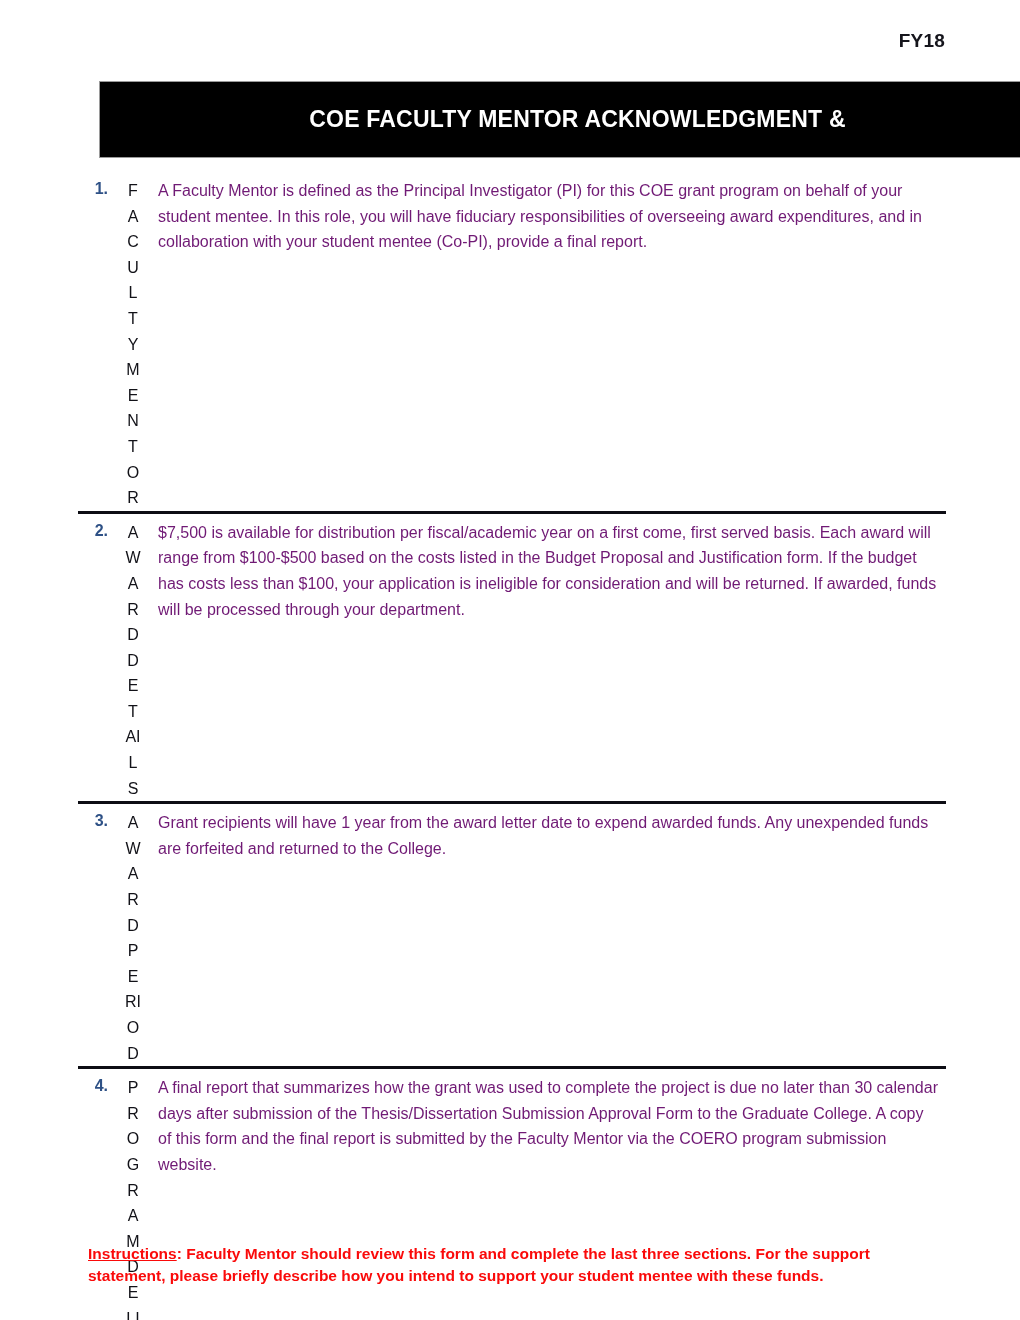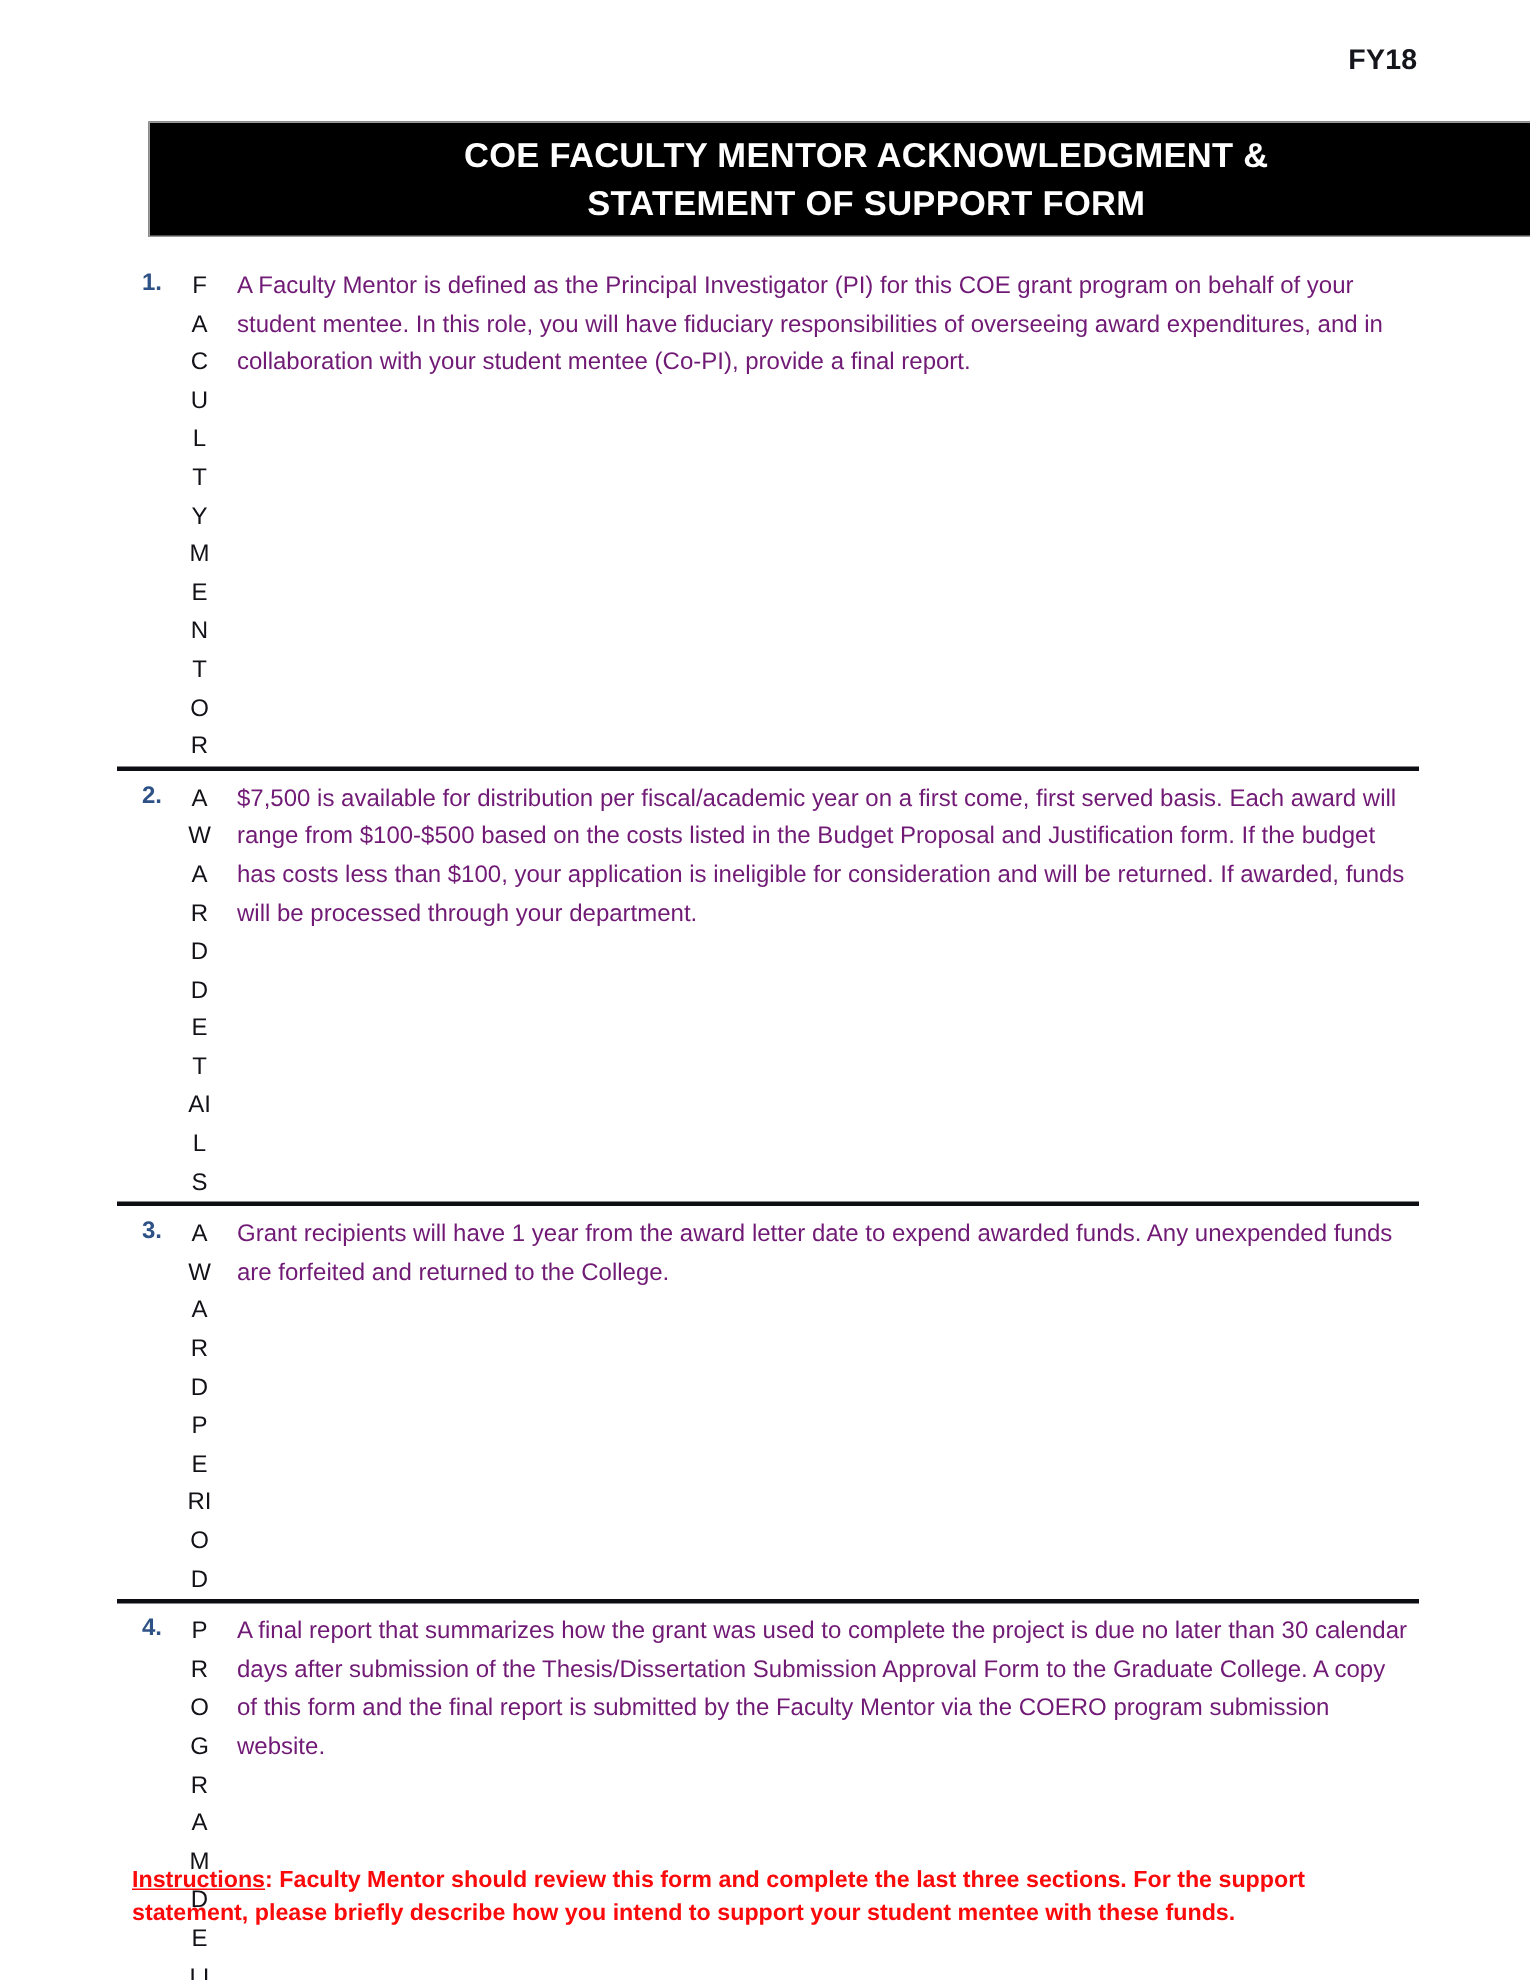--- a/index.html
+++ b/index.html
@@ -128,21 +128,20 @@
     text-decoration: underline;
   }
 </style>
 </head>
 <body>
 
 <div class="fy-header">FY18</div>
 
 <div class="title-banner">
   <div class="title-line">COE FACULTY MENTOR ACKNOWLEDGMENT &amp;</div>
-  <div class="title-line">STATEMENT OF SUPPORT FORM</div>
 </div>
 
 <div class="sections">
 
   <div class="section sec1">
     <div class="section-number">1.</div>
     <div class="vertical-label" id="vlabel-0">
         <span>F</span>
         <span>A</span>
         <span>C</span>

